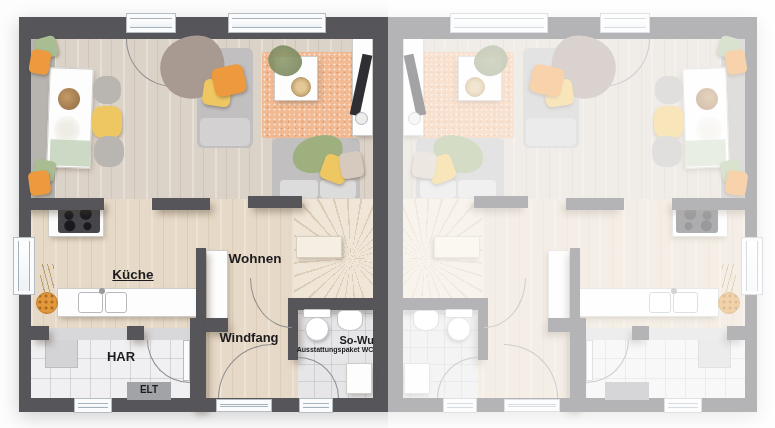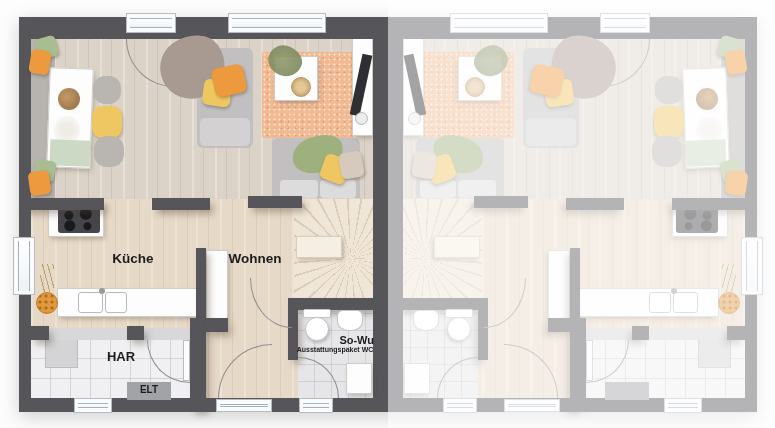--- a/index.html
+++ b/index.html
@@ -144,22 +144,23 @@
         <div class="glz"></div>
       </div>
 
     <div class="a arc bl" style="left:126px;top:39px;width:48px;height:48px;"></div>
     <div class="a arc bl" style="left:250px;top:278px;width:42px;height:50px;"></div>
     <div class="a arc tl" style="left:218px;top:344px;width:54px;height:54px;"></div>
     <div class="a arc bl" style="left:147px;top:340px;width:43px;height:43px;"></div>
     <div class="a" style="left:183px;top:340px;width:7px;height:41px;background:#fbfbfc;border:1px solid #b7bcc1;box-sizing:border-box;z-index:6;"></div>
     <div class="a arc tr" style="left:298px;top:357px;width:41px;height:41px;z-index:6;"></div>
 
-    <div class="a lbl" style="left:93px;top:251px;width:80px;font-size:13.5px;">Küche</div>
+    <div class="a lbl" style="left:93px;top:267px;width:80px;font-size:13.5px;text-decoration:underline;">Küche</div>
     <div class="a lbl" style="left:215px;top:251px;width:80px;font-size:13.5px;">Wohnen</div>
+    <div class="a lbl" style="left:204px;top:330px;width:90px;font-size:13px;">Windfang</div>
     <div class="a lbl" style="left:96px;top:349px;width:50px;font-size:13px;">HAR</div>
     <div class="a lbl" style="left:324px;top:334px;width:50px;font-size:11px;text-align:right;">So-Wu</div>
     <div class="a lbl" style="left:294px;top:346px;width:82px;font-size:7px;">Ausstattungspaket WC</div>
   </div>
 
   <div id="unit-right">
       <div>
 
     <div class="a wood1" style="left:31px;top:39px;width:342px;height:160px;"></div>
     <div class="a wood2" style="left:31px;top:199px;width:175px;height:135px;"></div>

